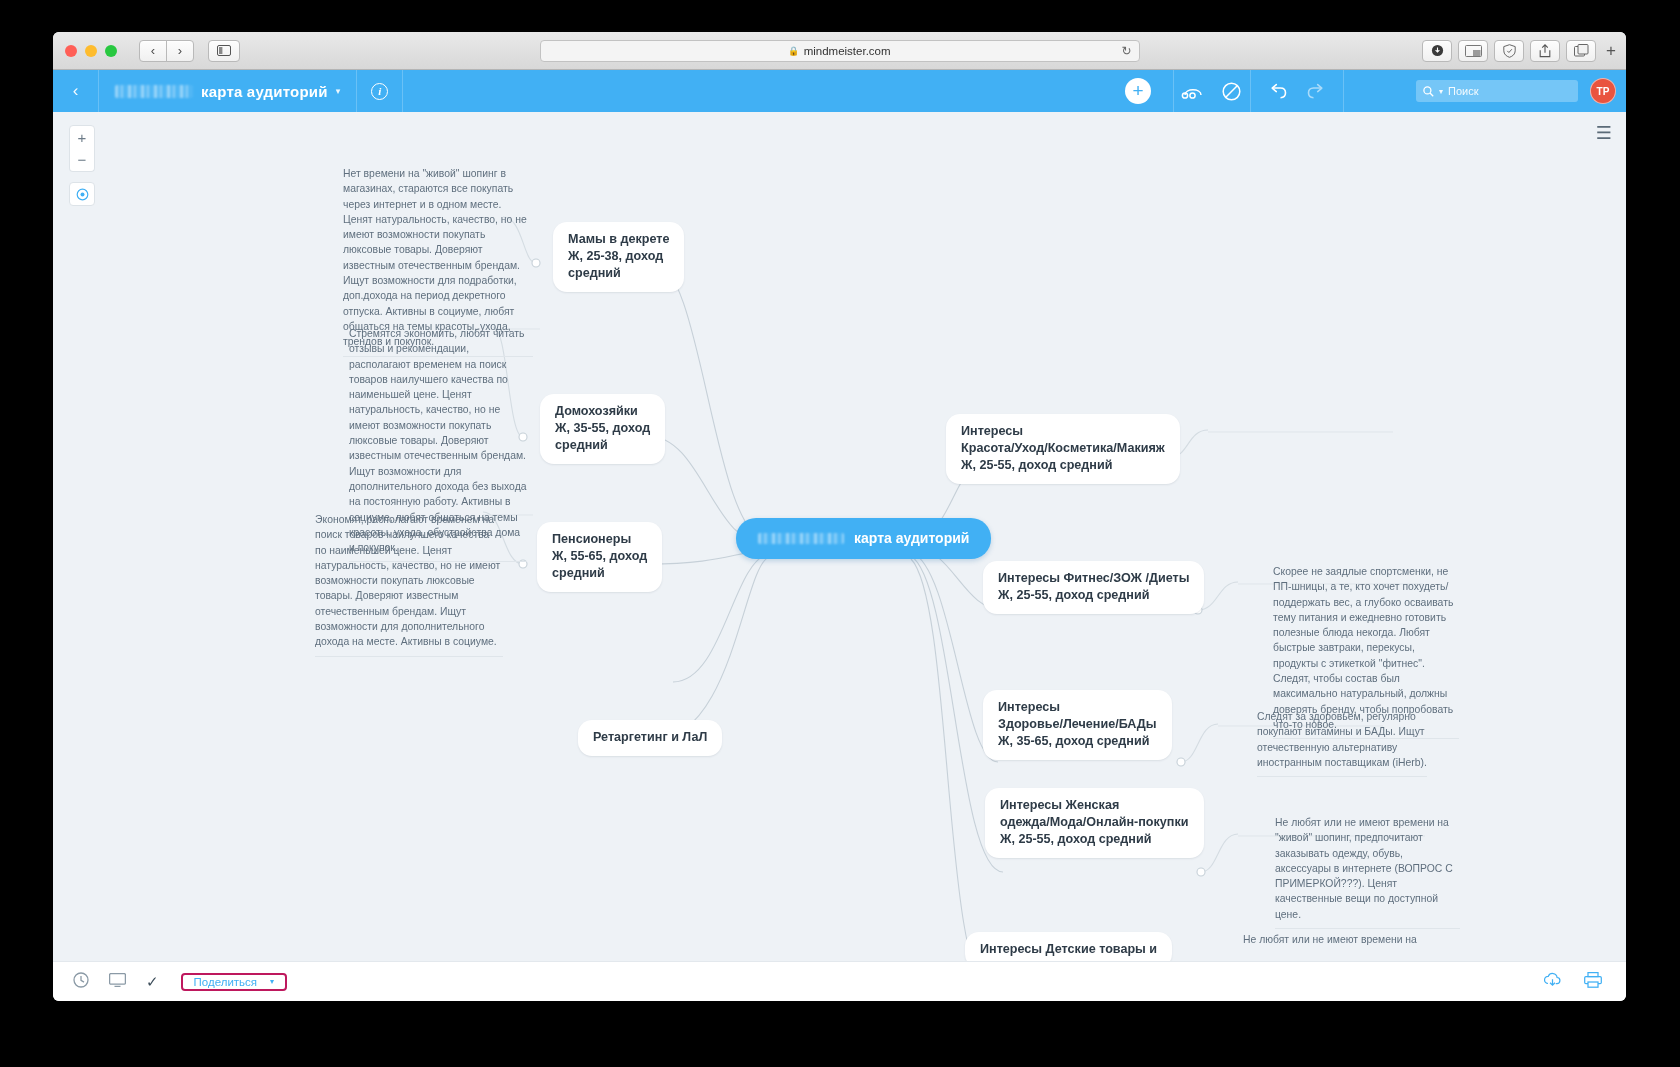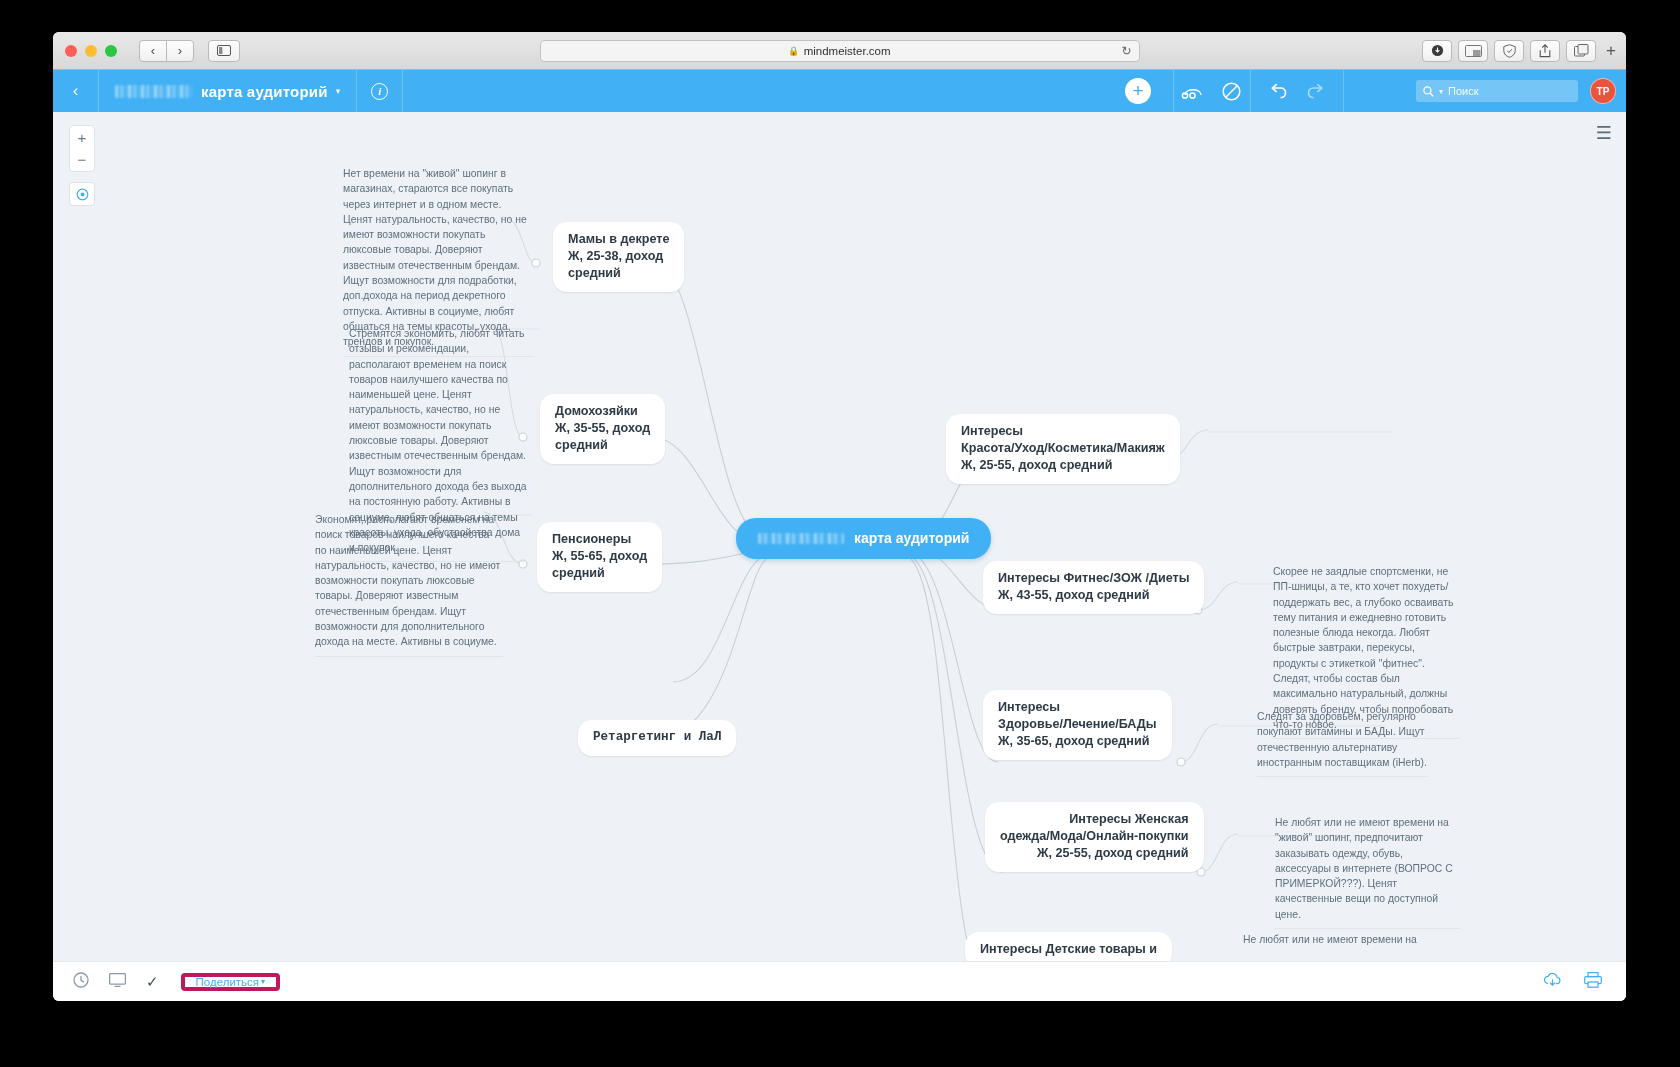--- a/index.html
+++ b/index.html
@@ -177,23 +177,23 @@
   
   #bottom-bar {
     position: absolute; left:0; right:0; bottom:0; height:40px;
     background:#fff; border-top: 1px solid #e3e8ed;
     display:flex; align-items:center;
   }
   .bb-icon { color:#7f8f9c; font-size: 15px; margin-left: 20px; }
   #check { color:#3d4d5a; font-size: 15px; }
   #share-btn {
     margin-left: 22px; height: 18px; padding: 0 11px;
-    border: 4px solid #be185d; color:#41b0f4; background:#fff;
+    border: 2px solid #be185d; color:#41b0f4; background:#fff;
     border-radius: 4px; font-size: 11.5px;
-    display:flex; align-items:center; gap:2px;
+    display:flex; align-items:center; gap:13px;
   }
   #bb-right { margin-left:auto; display:flex; gap: 22px; margin-right: 24px; }
   #bb-right .bb-icon { margin-left:0; color:#41b0f4; font-size: 16px; }
 </style>
 </head>
 <body>
 
 <div id="window">
 
   <div id="browser-bar">
@@ -390,39 +390,39 @@
 
     <div class="node" style="left:487px; top:282px; white-space:pre-line;">Домохозяйки
 Ж, 35-55, доход
 средний</div>
 
     <div class="node" style="left:484px; top:410px; white-space:pre-line;">Пенсионеры
 Ж, 55-65, доход
 средний</div>
 
 
-    <div class="node" style="left:525px; top:608px;font-family:Liberation Mono, monospace;">Ретаргетинг и ЛаЛ</div>
+    <div class="node" style="left:525px; top:608px;">Ретаргетинг и ЛаЛ</div>
 
     <div class="node root" style="left:683px; top:406px;">
       <span class="root-blur"></span>
       <span>карта аудиторий</span>
     </div>
 
     <div class="node" style="left:893px; top:302px; white-space:pre-line;">Интересы
 Красота/Уход/Косметика/Макияж
 Ж, 25-55, доход средний</div>
 
     <div class="node" style="left:930px; top:449px; white-space:pre-line;">Интересы Фитнес/ЗОЖ /Диеты
-Ж, 43-55, доход средний</div>
+Ж, 25-55, доход средний</div>
 
     <div class="node" style="left:930px; top:578px; white-space:pre-line;">Интересы
 Здоровье/Лечение/БАДы
 Ж, 35-65, доход средний</div>
 
-    <div class="node" style="left:932px; top:690px; white-space:pre-line;text-align:right;">Интересы Женская
+    <div class="node" style="left:932px; top:676px; white-space:pre-line;">Интересы Женская
 одежда/Мода/Онлайн-покупки
 Ж, 25-55, доход средний</div>
 
     <div class="node" style="left:912px; top:820px; white-space:pre-line;">Интересы Детские товары и</div>
   </div>
 
   <div id="bottom-bar">
     <div class="bb-icon">
       <svg width="16" height="16" viewBox="0 0 16 16">
           <circle cx="8" cy="8" r="7" fill="none" stroke="#8b9aa6" stroke-width="1.3"></circle>

